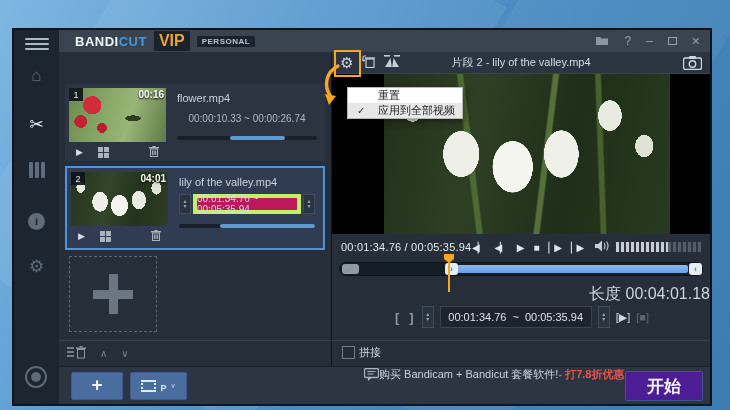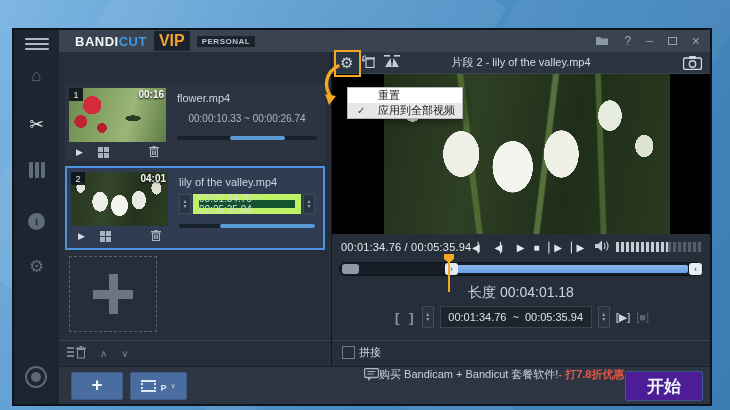--- a/index.html
+++ b/index.html
@@ -84,21 +84,21 @@
   .trash-svg { margin-left: auto; cursor: pointer; }
   .clip-info { position: absolute; left: 112px; top: 8px; right: 8px; }
   .clip-name { font-size: 11px; color: #ccd4dd; }
   .clip-range { font-size: 10px; color: #aeb8c4; margin-top: 9px; text-align: center; }
   .clip-prog { position: relative; height: 4px; background: #18202a; margin-top: 12px; border-radius: 2px; }
   .prog-fill { position: absolute; top: 0; height: 4px; background: #5b9bd5; border-radius: 2px; }
   .mini-input-row { display: flex; align-items: center; gap: 2px; margin-top: 6px; }
   .spinner { width: 12px; height: 20px; background: #2a3340; border: 1px solid #414c5a; display: flex;
     flex-direction: column; align-items: center; justify-content: center; cursor: pointer; }
   .spinner b { font-size: 6px; color: #9aa5b2; line-height: 5px; font-weight: normal; }
-  .mini-timebox { flex: 1; height: 20px; background: #14532d; border: 6px solid #bef264; color: #d6dde5;
+  .mini-timebox { flex: 1; height: 20px; background: #be185d; border: 4px solid #bef264; color: #d6dde5;
     font-size: 10px; display: flex; align-items: center; justify-content: center; }
 
   .add-box { position: absolute; left: 10px; top: 204px; width: 88px; height: 76px;
     border: 1px dashed #59646f; cursor: pointer; }
   .add-box .ph { position: absolute; left: 50%; top: 50%; transform: translate(-50%,-50%); width: 40px; height: 40px; }
   .add-box .ph:before, .add-box .ph:after { content: ""; position: absolute; background: #6b7682; }
   .add-box .ph:before { left: 16px; top: 0; width: 9px; height: 40px; }
   .add-box .ph:after { left: 0; top: 16px; width: 40px; height: 9px; }
 
   .list-footer { position: absolute; left: 0; right: 0; bottom: 0; height: 26px; border-top: 1px solid #39424e;
@@ -148,21 +148,21 @@
     background: linear-gradient(#8cb6ec, #6aa0e4); border-radius: 2px; }
   .tl-handle { position: absolute; top: 0; width: 13px; height: 12px; background: #e8edf2; border-radius: 3px;
     color: #3f7fd0; font-size: 9px; font-weight: bold; display: flex; align-items: center; justify-content: center;
     cursor: ew-resize; z-index: 2; }
   .tl-handle.end { right: 0; }
   .tl-pin { position: absolute; top: -9px; width: 10px; height: 38px; margin-left: -1px; z-index: 3; pointer-events: none; }
   .tl-pin .head { position: absolute; left: 0; top: 0; width: 10px; height: 9px; background: #f5a623;
     clip-path: polygon(0 0, 100% 0, 100% 55%, 50% 100%, 0 55%); }
   .tl-pin .line { position: absolute; left: 4px; top: 8px; width: 2px; height: 30px; background: #f5a623; }
 
-  .length-label { position: absolute; left: 0; right: 0; top: 232px; text-align: center; font-size: 14px; color: #ccd4dd; }
+  .length-label { position: absolute; left: 0; right: 0; top: 232px; text-align: right; font-size: 16px; color: #ccd4dd; }
   .time-row { position: absolute; left: 0; right: 0; top: 254px; display: flex; align-items: center;
     justify-content: center; gap: 6px; }
   .bracket-btn { color: #8b96a3; font-size: 13px; font-weight: bold; cursor: pointer; padding: 0 2px; }
   .main-timebox { width: 152px; height: 22px; background: #1d242e; border: 1px solid #39424e; color: #dbe1e8;
     font-size: 11px; display: flex; align-items: center; justify-content: center; gap: 6px; }
   .spinner.tall { height: 22px; }
   .sect-btn { font-size: 11px; color: #cfd6df; cursor: pointer; }
   .sect-btn.disabled { color: #5a6470; cursor: default; }
 
   .join-row { position: absolute; left: 0; right: 0; top: 288px; border-top: 1px solid #39424e; height: 24px;

